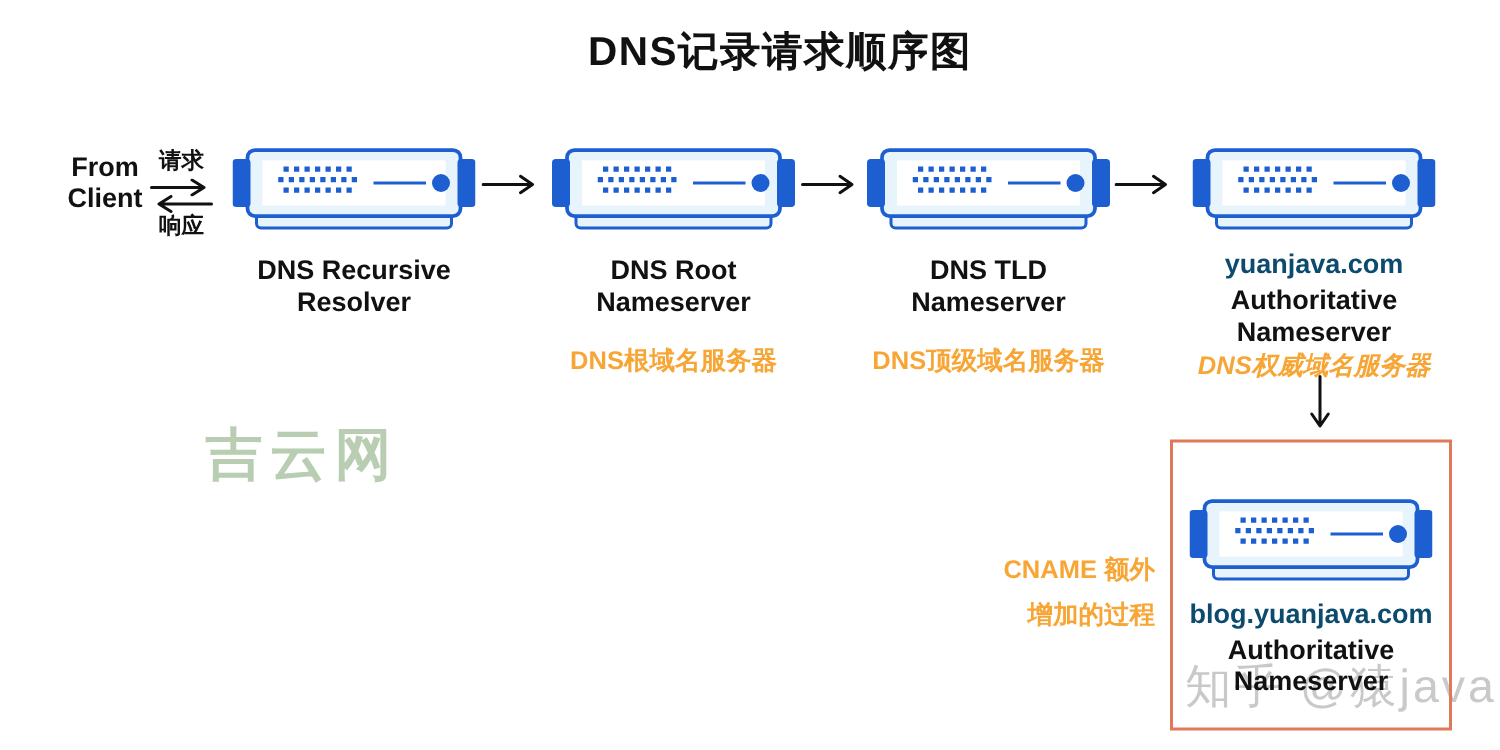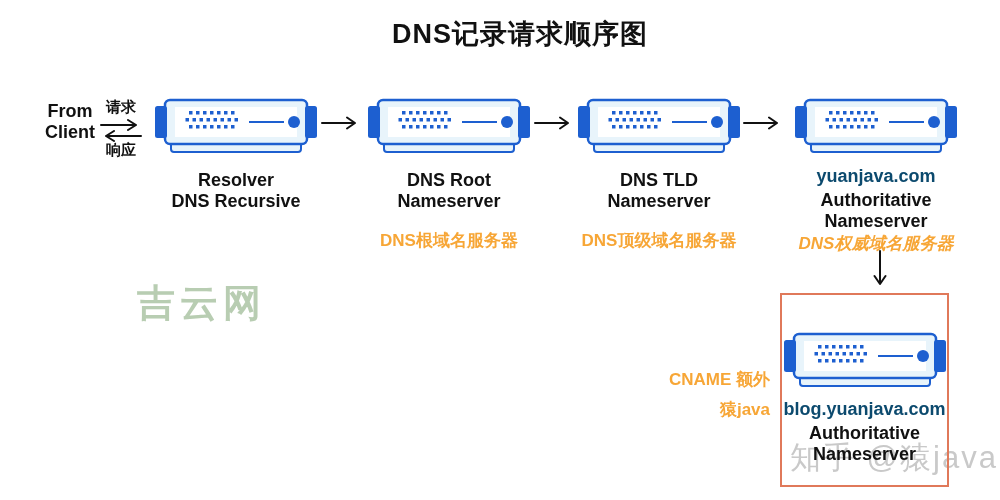--- a/index.html
+++ b/index.html
@@ -30,21 +30,21 @@
     text-align:center; white-space:nowrap; color:#111; }
   .domain-label { margin-top:10px; font-size:18px; font-weight:700; line-height:21px;
     text-align:center; white-space:nowrap; color:#0c4a6e; }
   .node-4 .en-label { margin-top:3px; }
   .cn-label { margin-top:17px; font-size:17px; font-weight:700; color:#F7A636;
     white-space:nowrap; text-align:center; }
   .node-4 .cn-label { margin-top:0;font-style:italic; }
 
   
   #cname-box {
-    left:780px; top:293px; width:169px; height:194px;
+    left:780px; top:293px; width:188px; height:194px;
     border:2px solid #E0795A; background:transparent;
     display:flex; flex-direction:column; align-items:center;
   }
   #cname-box .icon-slot { margin-top:37px; }
   #cname-box .domain-label { margin-top:9px; }
   #cname-box .en-label { margin-top:3px; }
 
   .cname-note { left:628px; top:365px; width:142px; text-align:right;
     font-size:17px; font-weight:700; line-height:30px; color:#F7A636; }
 
@@ -111,22 +111,22 @@
             <rect x="55" y="27" width="3.5" height="3.5"></rect>
             <rect x="62" y="27" width="3.5" height="3.5"></rect>
             <rect x="69" y="27" width="3.5" height="3.5"></rect>
             <rect x="76" y="27" width="3.5" height="3.5"></rect>
     </g>
     <line x1="94" y1="24" x2="129" y2="24" stroke="#1D5FD0" stroke-width="2"></line>
     <circle cx="139" cy="24" r="6" fill="#1D5FD0"></circle>
   </svg>
 </div>
     <div class="en-label">
+      <div>DNS Recursive</div>
       <div>Resolver</div>
-      <div>DNS Recursive</div>
     </div>
   </div>
 
   <svg class="abs" style="left:321px; top:116px;" width="38" height="14" viewBox="0 0 38 14">
     <path d="M1 7 H33 M26 1.5 L34 7 L26 12.5" stroke="#111" stroke-width="2" fill="none" stroke-linecap="round" stroke-linejoin="round"></path>
   </svg>
 
   <div class="server-node abs" style="left:368px;">
     <div class="icon-slot">
   <svg width="162" height="58" viewBox="0 0 162 58" aria-hidden="true">
@@ -264,21 +264,21 @@
     </div>
     <div class="cn-label">DNS权威域名服务器</div>
   </div>
 
   <svg class="abs" style="left:871px; top:250px;" width="18" height="42" viewBox="0 0 18 42">
     <path d="M9 1 V33 M3.5 26 L9 34 L14.5 26" stroke="#111" stroke-width="2" fill="none" stroke-linecap="round" stroke-linejoin="round"></path>
   </svg>
 
   <div class="cname-note abs">
     <div>CNAME 额外</div>
-    <div>猿java</div>
+    <div>增加的过程</div>
   </div>
 
   <div id="cname-box" class="abs">
     <div class="icon-slot">
   <svg width="162" height="58" viewBox="0 0 162 58" aria-hidden="true">
     <rect x="16" y="38" width="130" height="16" rx="3" fill="#E8F4FB" stroke="#1D5FD0" stroke-width="2"></rect>
     <rect x="10" y="2" width="142" height="44" rx="5" fill="#E8F4FB" stroke="#1D5FD0" stroke-width="2.5"></rect>
     <rect x="20" y="9" width="122" height="30" fill="#FFFFFF"></rect>
     <rect x="0" y="8" width="12" height="32" rx="2.5" fill="#1D5FD0"></rect>
     <rect x="150" y="8" width="12" height="32" rx="2.5" fill="#1D5FD0"></rect>

